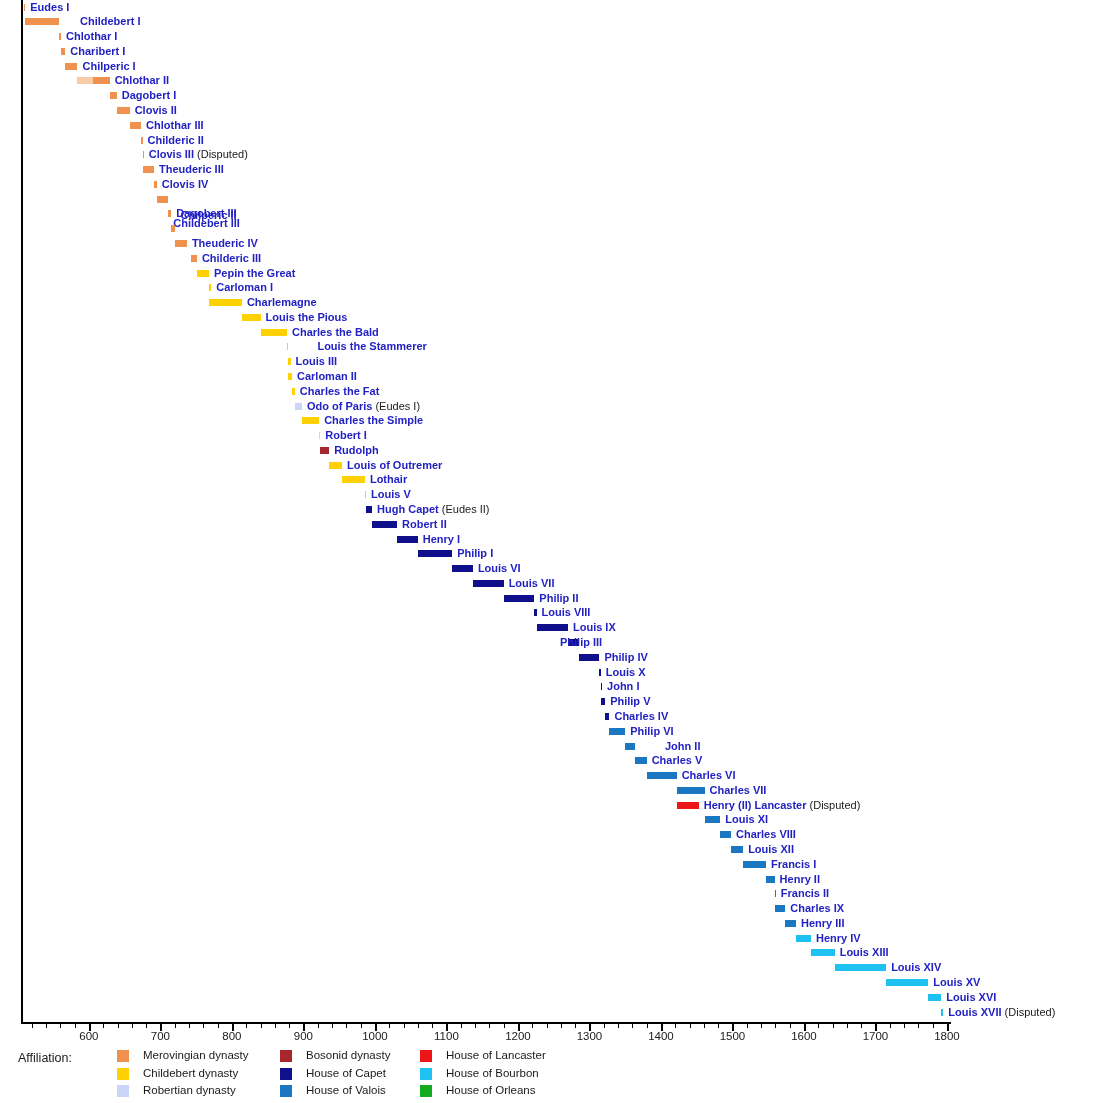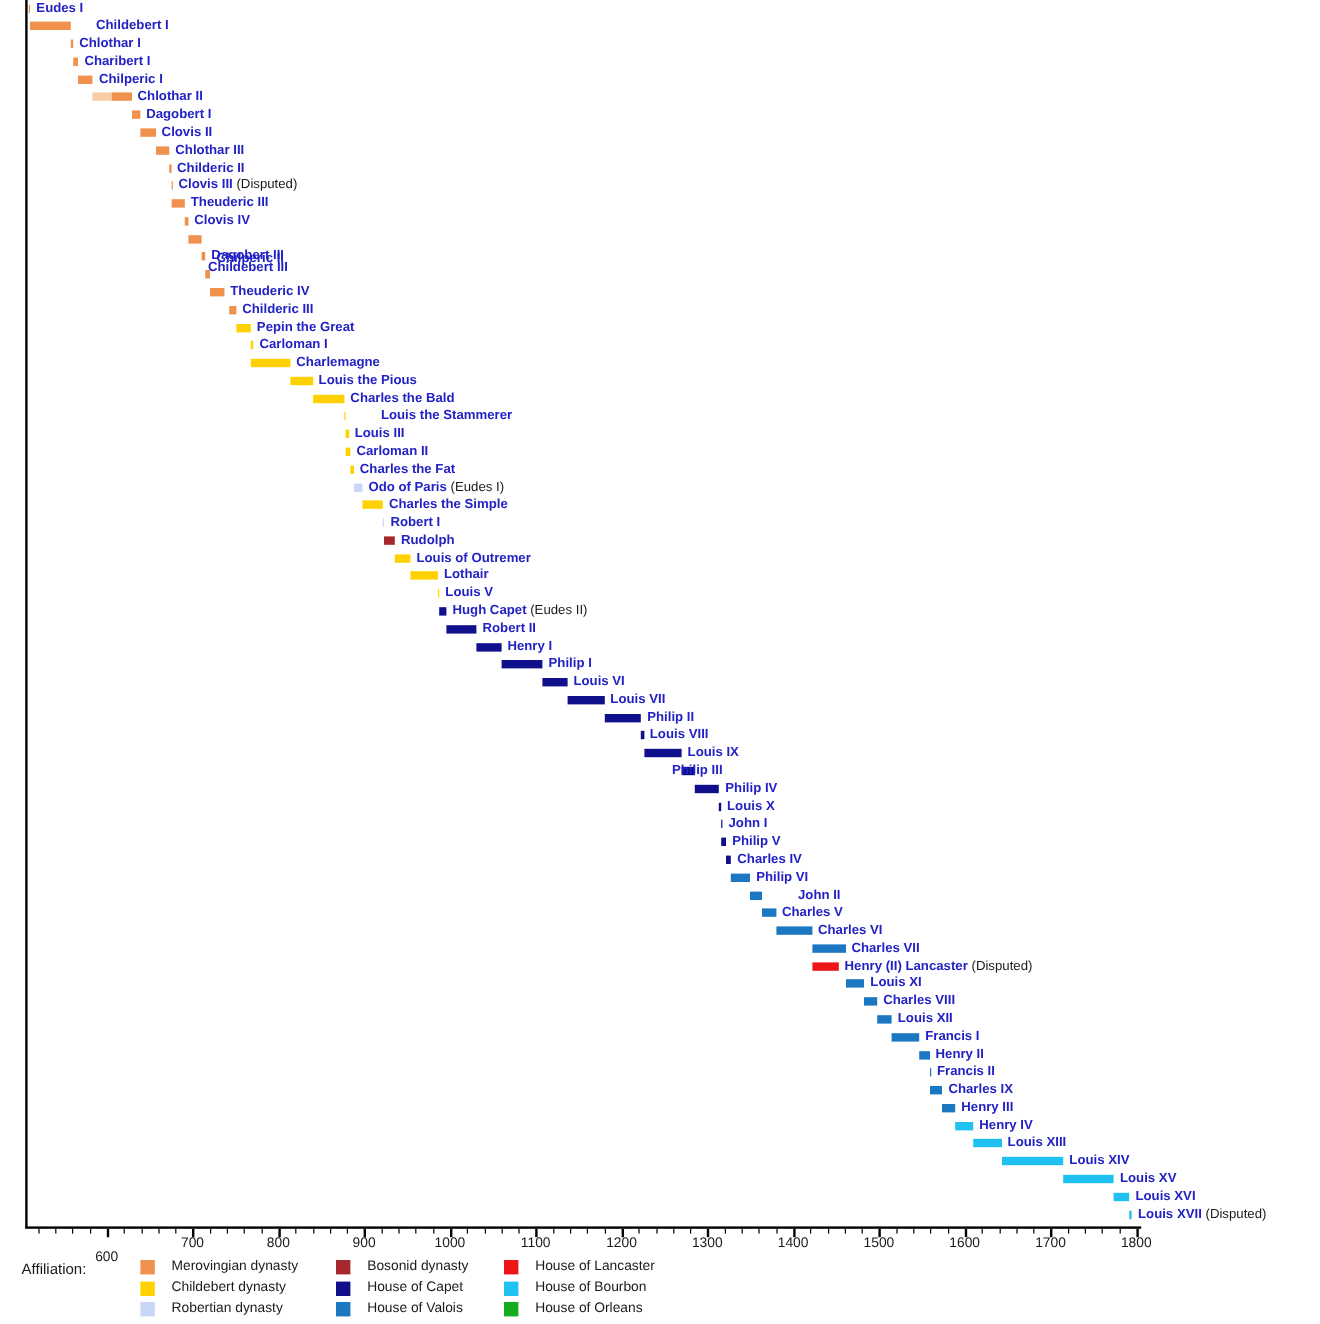--- a/index.html
+++ b/index.html
@@ -165,21 +165,21 @@
       <div class="king-label" style="left: 946.205px; top: 990.76px;"><span>Louis XVI</span></div>
       <div class="bar" style="left: 941.205px; width: 2.145px; top: 1008.54px; background: rgb(31, 193, 240);"></div>
       <div class="king-label" style="left: 948.35px; top: 1005.54px;"><span>Louis XVII</span><span class="suffix"> (Disputed)</span></div>
     </div>
   <div id="ticks">
       <div class="tick" style="left: 31.725px; height: 4px;"></div>
       <div class="tick" style="left: 46.025px; height: 4px;"></div>
       <div class="tick" style="left: 60.325px; height: 4px;"></div>
       <div class="tick" style="left: 74.625px; height: 4px;"></div>
       <div class="tick major" style="left: 88.925px; height: 7px;"></div>
-      <div class="tick-label" style="left: 88.925px; margin-top: 12px;">600</div>
+      <div class="tick-label" style="left: 88.925px;">600</div>
       <div class="tick" style="left: 103.225px; height: 4px;"></div>
       <div class="tick" style="left: 117.525px; height: 4px;"></div>
       <div class="tick" style="left: 131.825px; height: 4px;"></div>
       <div class="tick" style="left: 146.125px; height: 4px;"></div>
       <div class="tick major" style="left: 160.425px; height: 7px;"></div>
       <div class="tick-label" style="left: 160.425px;">700</div>
       <div class="tick" style="left: 174.725px; height: 4px;"></div>
       <div class="tick" style="left: 189.025px; height: 4px;"></div>
       <div class="tick" style="left: 203.325px; height: 4px;"></div>
       <div class="tick" style="left: 217.625px; height: 4px;"></div>

